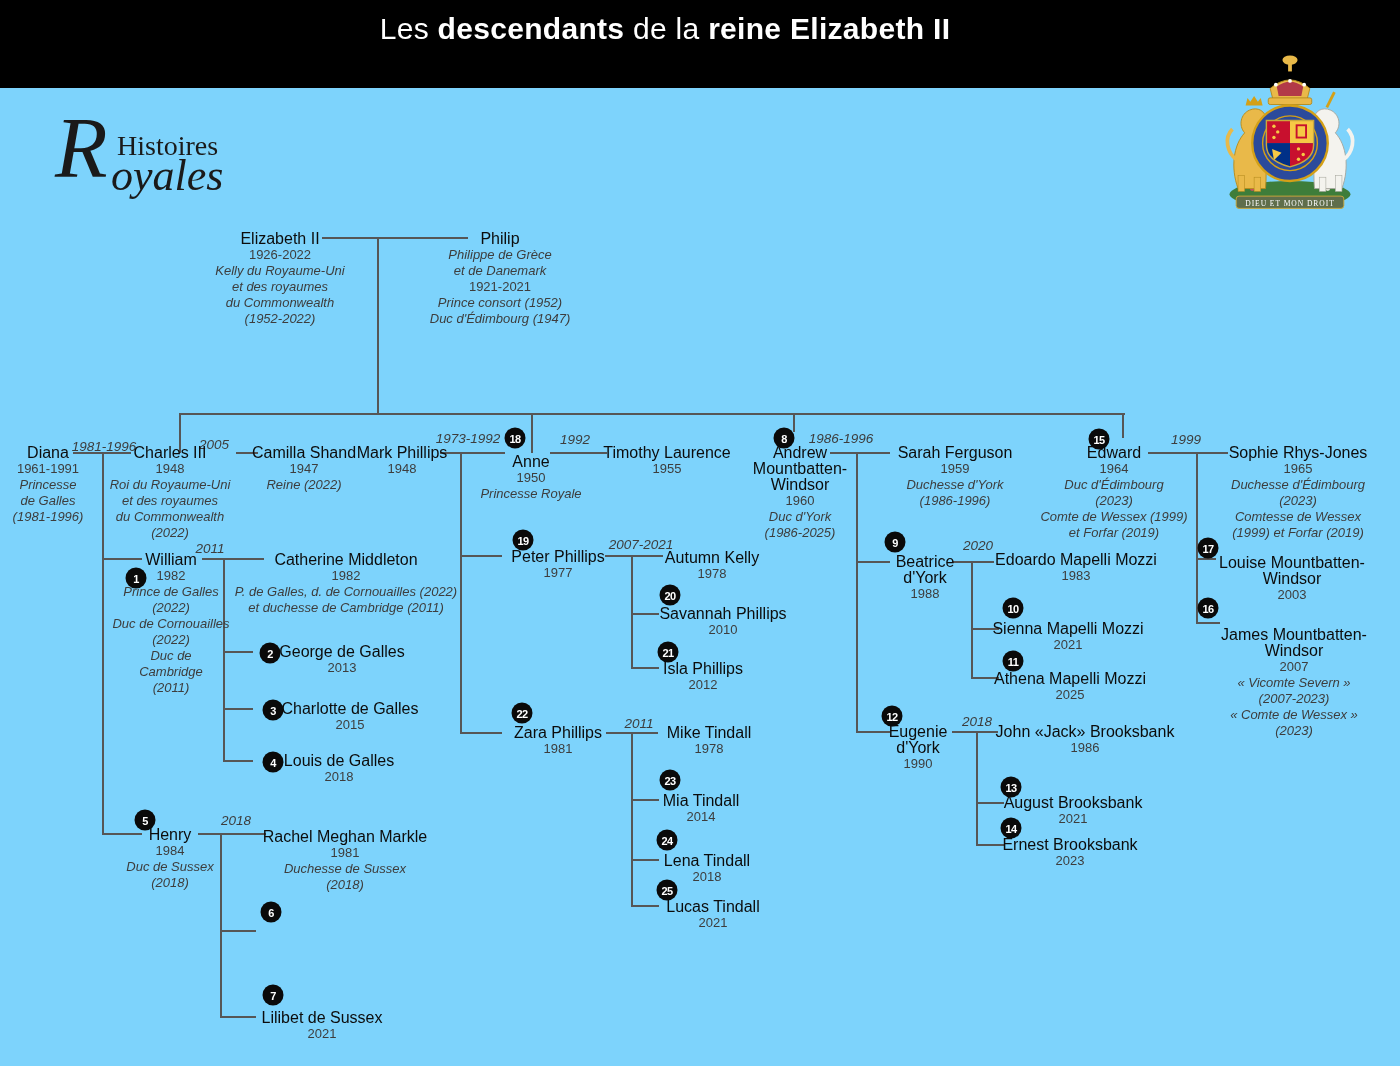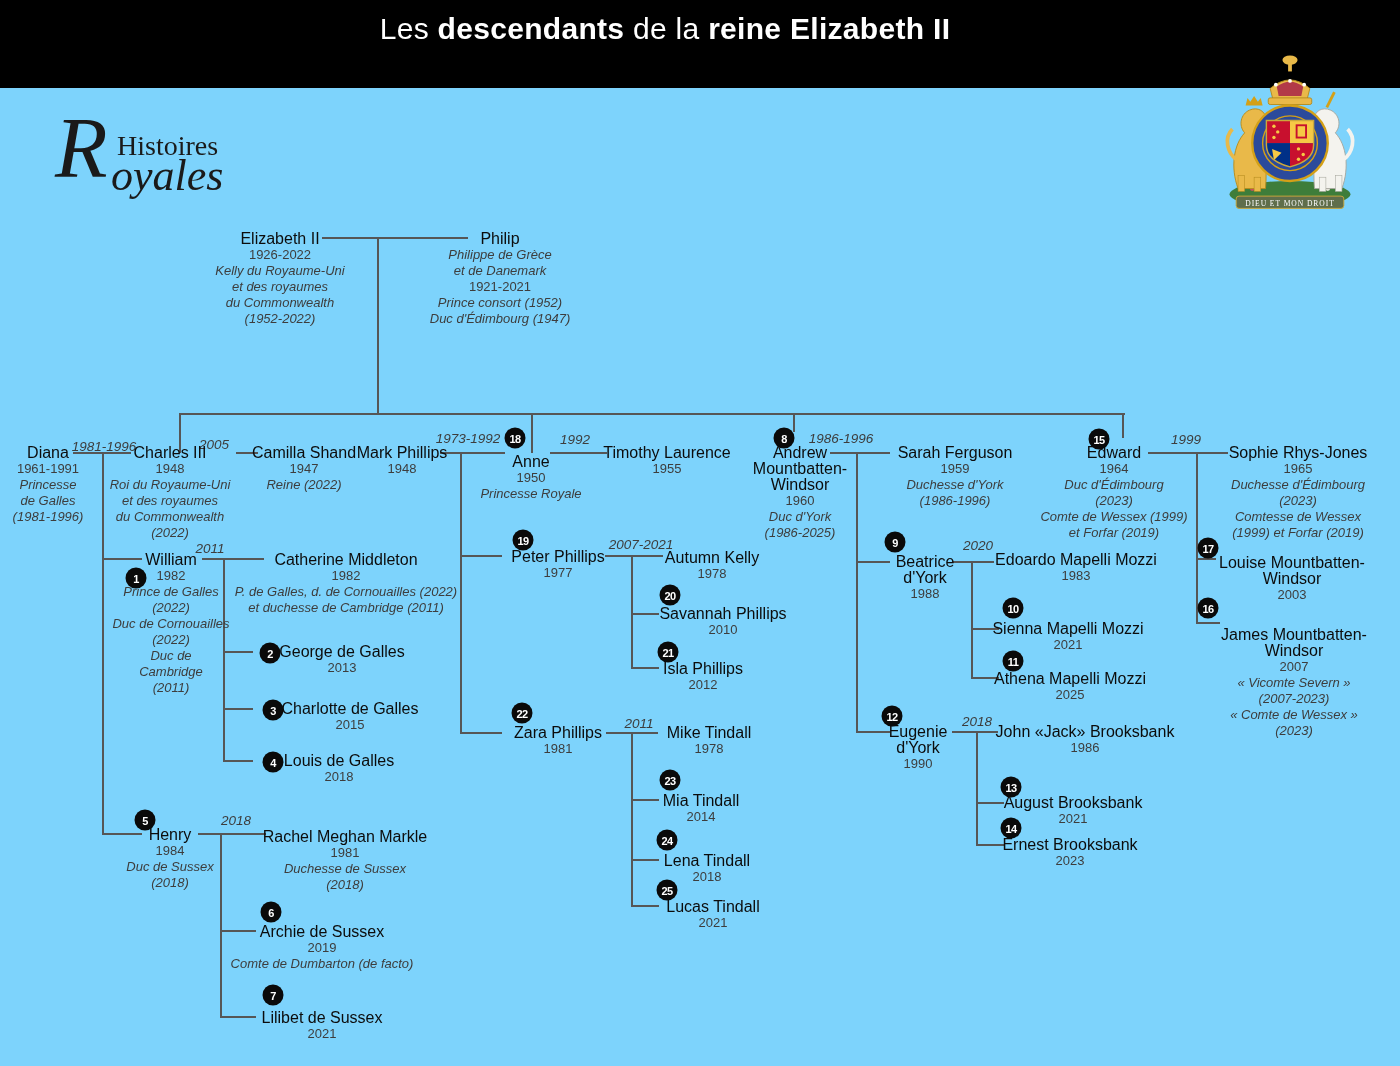--- a/index.html
+++ b/index.html
@@ -294,25 +294,20 @@
       <div class="dline i">Duc de Sussex</div>
       <div class="dline i">(2018)</div>
     </div>
     <div class="badge" style="left: 145px; top: 820px;">5</div>
     <div class="person" style="left: 345px; top: 829px;">
       <div class="nline">Rachel Meghan Markle</div>
       <div class="dline">1981</div>
       <div class="dline i">Duchesse de Sussex</div>
       <div class="dline i">(2018)</div>
     </div>
-    <div class="person" style="left: 322px; top: 924px;">
-      <div class="nline">Archie de Sussex</div>
-      <div class="dline">2019</div>
-      <div class="dline i">Comte de Dumbarton (de facto)</div>
-    </div>
     <div class="badge" style="left: 271px; top: 912px;">6</div>
     <div class="person" style="left: 322px; top: 1010px;">
       <div class="nline">Lilibet de Sussex</div>
       <div class="dline">2021</div>
     </div>
     <div class="badge" style="left: 273px; top: 995px;">7</div>
     <div class="person" style="left: 558px; top: 549px;">
       <div class="nline">Peter Phillips</div>
       <div class="dline">1977</div>
     </div>

